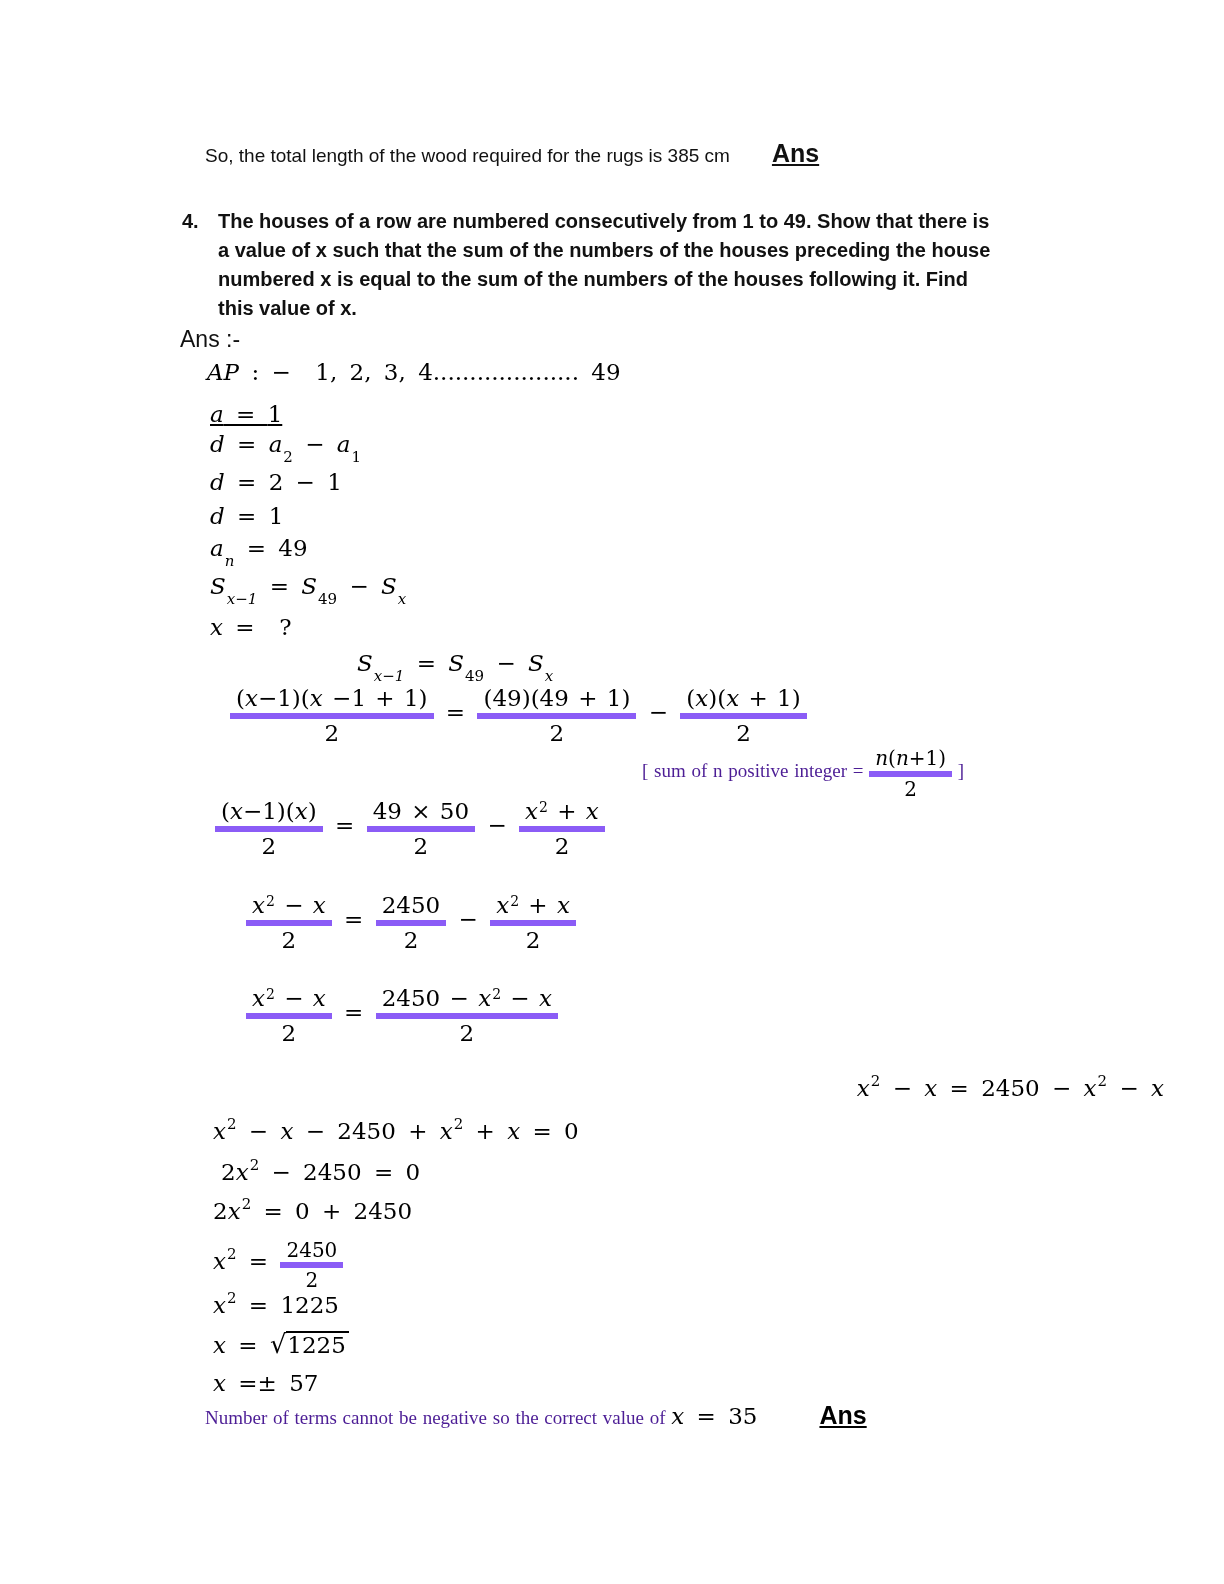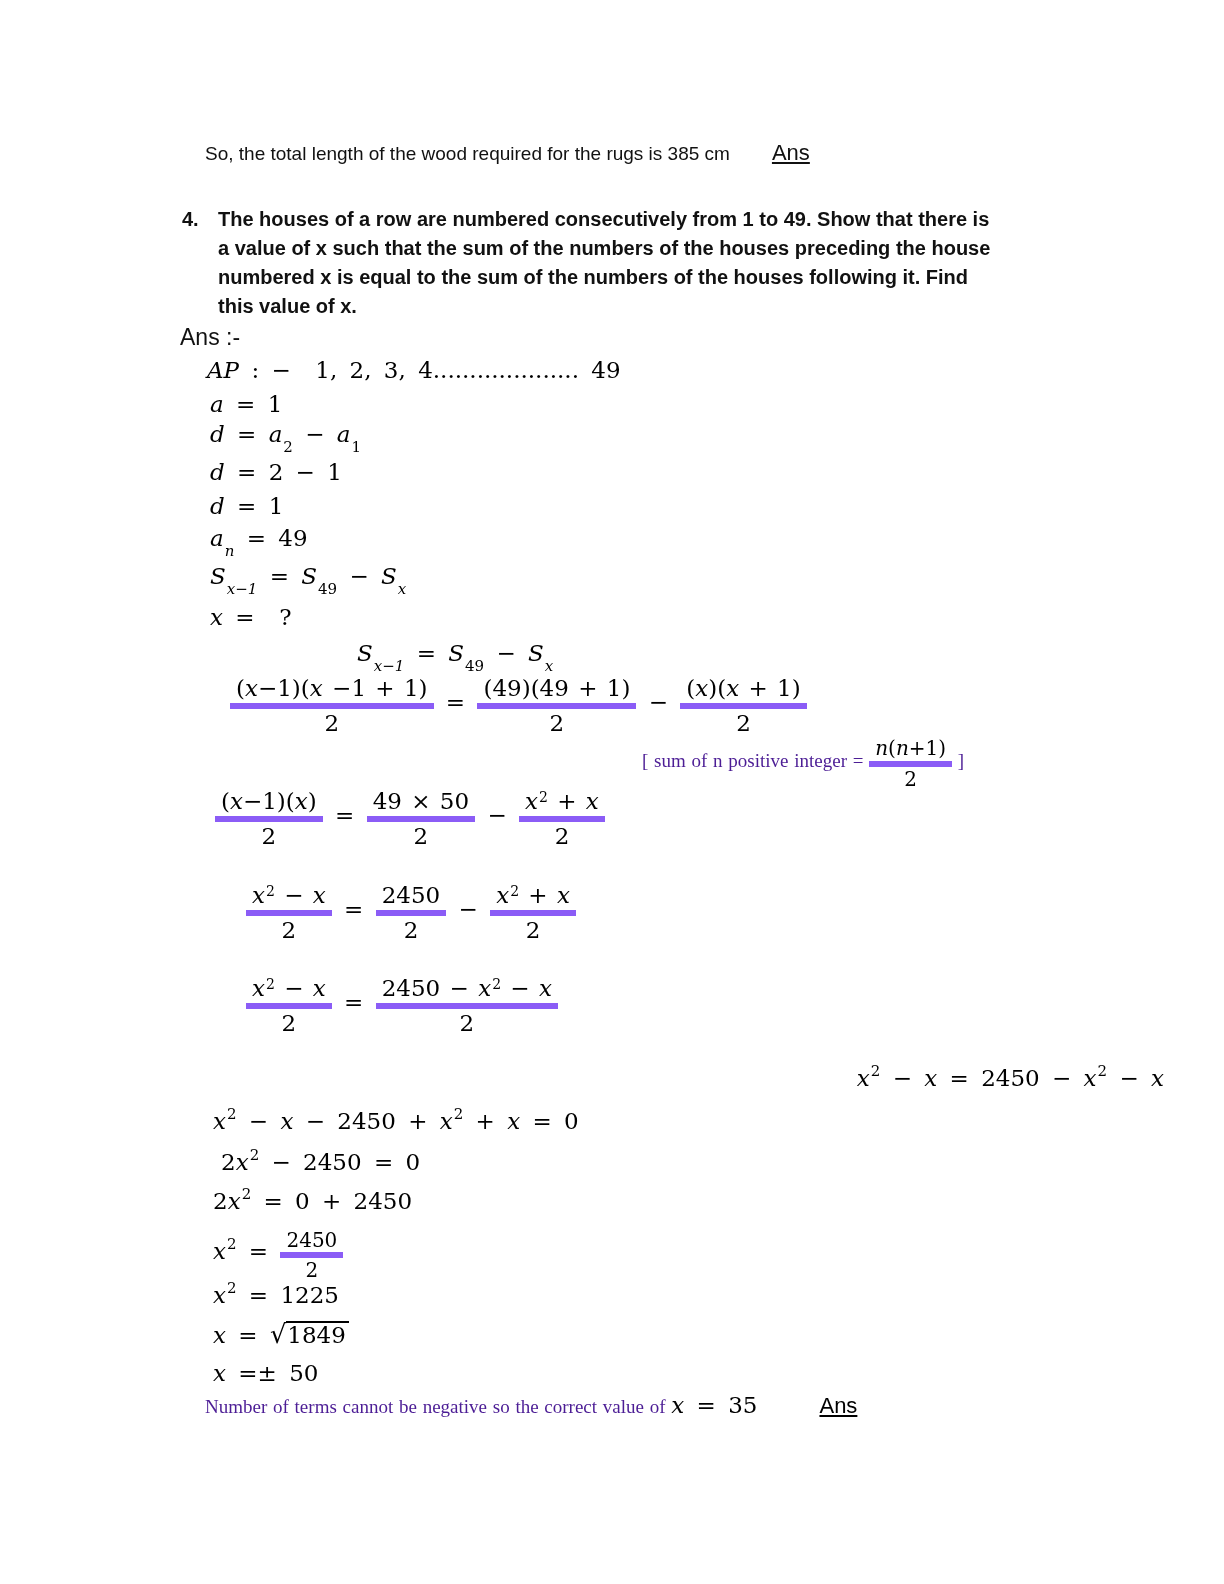--- a/index.html
+++ b/index.html
@@ -10,23 +10,23 @@
     background:#ffffff;
     color:#111;
     font-family:"Liberation Sans",sans-serif;
     box-sizing:border-box;
     padding:140px 60px 0 180px;
     overflow:hidden;
   }
   .intro{font-size:19px;line-height:26px;margin-left:25px;white-space:pre;}
   .ansb{
     font-family:"Liberation Sans",sans-serif;
-    font-weight:normal;
+    font-weight:bold;
     text-decoration:underline;
-    font-size:22px;
+    font-size:25px;
   }
   .intro .ansb{margin-left:42px;}
   .question{
     position:relative;
     margin-top:38px;
     padding-left:38px;
     width:882px;
     font-weight:bold;
     font-size:20px;
     line-height:29px;
@@ -84,37 +84,37 @@
     <div class="qline">The houses of a row are numbered consecutively from 1 to 49. Show that there is</div>
     <div class="qline">a value of x such that the sum of the numbers of the houses preceding the house</div>
     <div class="qline">numbered x is equal to the sum of the numbers of the houses following it. Find</div>
     <div class="qline">this value of x.</div>
   </div>
 
   <div class="ansprefix">Ans :-</div>
 
   <div id="solution">
       <div class="mline" style="margin-left: 27px; margin-top: 4px;"><span class="m">AP</span><span class="r"> : −  </span><span class="r">1, 2, 3, 4.................... 49</span></div>
-      <div class="mline" style="margin-left: 30px; margin-top: 4px;"><span class="m">a</span><span class="r"> = </span><span class="r">1</span></div>
+      <div class="mline" style="margin-left: 30px; margin-top: 12px; text-decoration: underline;"><span class="m">a</span><span class="r"> = </span><span class="r">1</span></div>
       <div class="mline" style="margin-left: 30px; margin-top: 0px;"><span class="m">d</span><span class="r"> = </span><span class="m">a</span><span class="subr">2</span><span class="r"> − </span><span class="m">a</span><span class="subr">1</span></div>
       <div class="mline" style="margin-left: 30px; margin-top: 5px;"><span class="m">d</span><span class="r"> = </span><span class="r">2 − 1</span></div>
       <div class="mline" style="margin-left: 30px; margin-top: 4px;"><span class="m">d</span><span class="r"> = </span><span class="r">1</span></div>
       <div class="mline" style="margin-left: 30px; margin-top: 2px;"><span class="m">a</span><span class="sub">n</span><span class="r"> = </span><span class="r">49</span></div>
       <div class="mline" style="margin-left: 30px; margin-top: 5px;"><span class="m">S</span><span class="sub">x−1</span><span class="r"> = </span><span class="m">S</span><span class="subr">49</span><span class="r"> − </span><span class="m">S</span><span class="sub">x</span></div>
       <div class="mline" style="margin-left: 30px; margin-top: 8px;"><span class="m">x</span><span class="r"> =  </span><span class="r">?</span></div>
       <div class="mline" style="margin-left: 177px; margin-top: 6px;"><span class="m">S</span><span class="sub">x−1</span><span class="r"> = </span><span class="m">S</span><span class="subr">49</span><span class="r"> − </span><span class="m">S</span><span class="sub">x</span></div>
       <div class="mline" style="margin-left: 50px; margin-top: 2px;"><span class="f"><span class="fn"><span class="r">(</span><span class="m">x</span><span class="r">−1)(</span><span class="m">x</span><span class="r"> −1 + 1)</span></span><span class="fd"><span class="r">2</span></span></span><span class="r"> = </span><span class="f"><span class="fn"><span class="r">(49)(49 + 1)</span></span><span class="fd"><span class="r">2</span></span></span><span class="r"> − </span><span class="f"><span class="fn"><span class="r">(</span><span class="m">x</span><span class="r">)(</span><span class="m">x</span><span class="r"> + 1)</span></span><span class="fd"><span class="r">2</span></span></span></div>
       <div class="mline" style="margin-left: 462px; margin-top: 0px;"><span class="tx">[ sum of n positive integer = </span><span class="f fs"><span class="fn"><span class="m">n</span><span class="r">(</span><span class="m">n</span><span class="r">+1)</span></span><span class="fd"><span class="r">2</span></span></span><span class="tx"> ]</span></div>
       <div class="mline" style="margin-left: 35px; margin-top: -2px;"><span class="f"><span class="fn"><span class="r">(</span><span class="m">x</span><span class="r">−1)(</span><span class="m">x</span><span class="r">)</span></span><span class="fd"><span class="r">2</span></span></span><span class="r"> = </span><span class="f"><span class="fn"><span class="r">49 × 50</span></span><span class="fd"><span class="r">2</span></span></span><span class="r"> − </span><span class="f"><span class="fn"><span class="m">x</span><span class="sup">2</span><span class="r"> + </span><span class="m">x</span></span><span class="fd"><span class="r">2</span></span></span></div>
       <div class="mline" style="margin-left: 66px; margin-top: 32px;"><span class="f"><span class="fn"><span class="m">x</span><span class="sup">2</span><span class="r"> − </span><span class="m">x</span></span><span class="fd"><span class="r">2</span></span></span><span class="r"> = </span><span class="f"><span class="fn"><span class="r">2450</span></span><span class="fd"><span class="r">2</span></span></span><span class="r"> − </span><span class="f"><span class="fn"><span class="m">x</span><span class="sup">2</span><span class="r"> + </span><span class="m">x</span></span><span class="fd"><span class="r">2</span></span></span></div>
       <div class="mline" style="margin-left: 66px; margin-top: 30px;"><span class="f"><span class="fn"><span class="m">x</span><span class="sup">2</span><span class="r"> − </span><span class="m">x</span></span><span class="fd"><span class="r">2</span></span></span><span class="r"> = </span><span class="f"><span class="fn"><span class="r">2450 − </span><span class="m">x</span><span class="sup">2</span><span class="r"> − </span><span class="m">x</span></span><span class="fd"><span class="r">2</span></span></span></div>
       <div class="mline" style="margin-left: 33px; margin-top: 28px; text-align: right;"><span class="m">x</span><span class="sup">2</span><span class="r"> − </span><span class="m">x</span><span class="r"> = </span><span class="r">2450 − </span><span class="m">x</span><span class="sup">2</span><span class="r"> − </span><span class="m">x</span></div>
       <div class="mline" style="margin-left: 33px; margin-top: 10px;"><span class="m">x</span><span class="sup">2</span><span class="r"> − </span><span class="m">x</span><span class="r"> − 2450 + </span><span class="m">x</span><span class="sup">2</span><span class="r"> + </span><span class="m">x</span><span class="r"> = 0</span></div>
       <div class="mline" style="margin-left: 41px; margin-top: 8px;"><span class="r">2</span><span class="m">x</span><span class="sup">2</span><span class="r"> − 2450 = 0</span></div>
       <div class="mline" style="margin-left: 33px; margin-top: 6px;"><span class="r">2</span><span class="m">x</span><span class="sup">2</span><span class="r"> = 0 + 2450</span></div>
       <div class="mline" style="margin-left: 33px; margin-top: 8px;"><span class="m">x</span><span class="sup">2</span><span class="r"> = </span><span class="f fs"><span class="fn"><span class="r">2450</span></span><span class="fd"><span class="r">2</span></span></span></div>
       <div class="mline" style="margin-left: 33px; margin-top: 0px;"><span class="m">x</span><span class="sup">2</span><span class="r"> = 1225</span></div>
-      <div class="mline" style="margin-left: 33px; margin-top: 6px;"><span class="m">x</span><span class="r"> = </span><span class="q"><span class="qs">√</span><span class="qb"><span class="r">1849</span></span></span></div>
-      <div class="mline" style="margin-left: 33px; margin-top: 8px;"><span class="m">x</span><span class="r"> =</span><span class="r">±</span><span class="r"> 50</span></div>
+      <div class="mline" style="margin-left: 33px; margin-top: 6px;"><span class="m">x</span><span class="r"> = </span><span class="q"><span class="qs">√</span><span class="qb"><span class="r">1225</span></span></span></div>
+      <div class="mline" style="margin-left: 33px; margin-top: 8px;"><span class="m">x</span><span class="r"> =</span><span class="r">±</span><span class="r"> 57</span></div>
       <div class="mline" style="margin-left: 25px; margin-top: 2px;"><span class="tx">Number of terms cannot be negative so the correct value of </span><span class="m">x</span><span class="r"> = 35</span><span class="sp" style="width: 62px;"></span><span class="ansb">Ans</span></div>
     </div>
 
 </div>
 
 </body></html>

